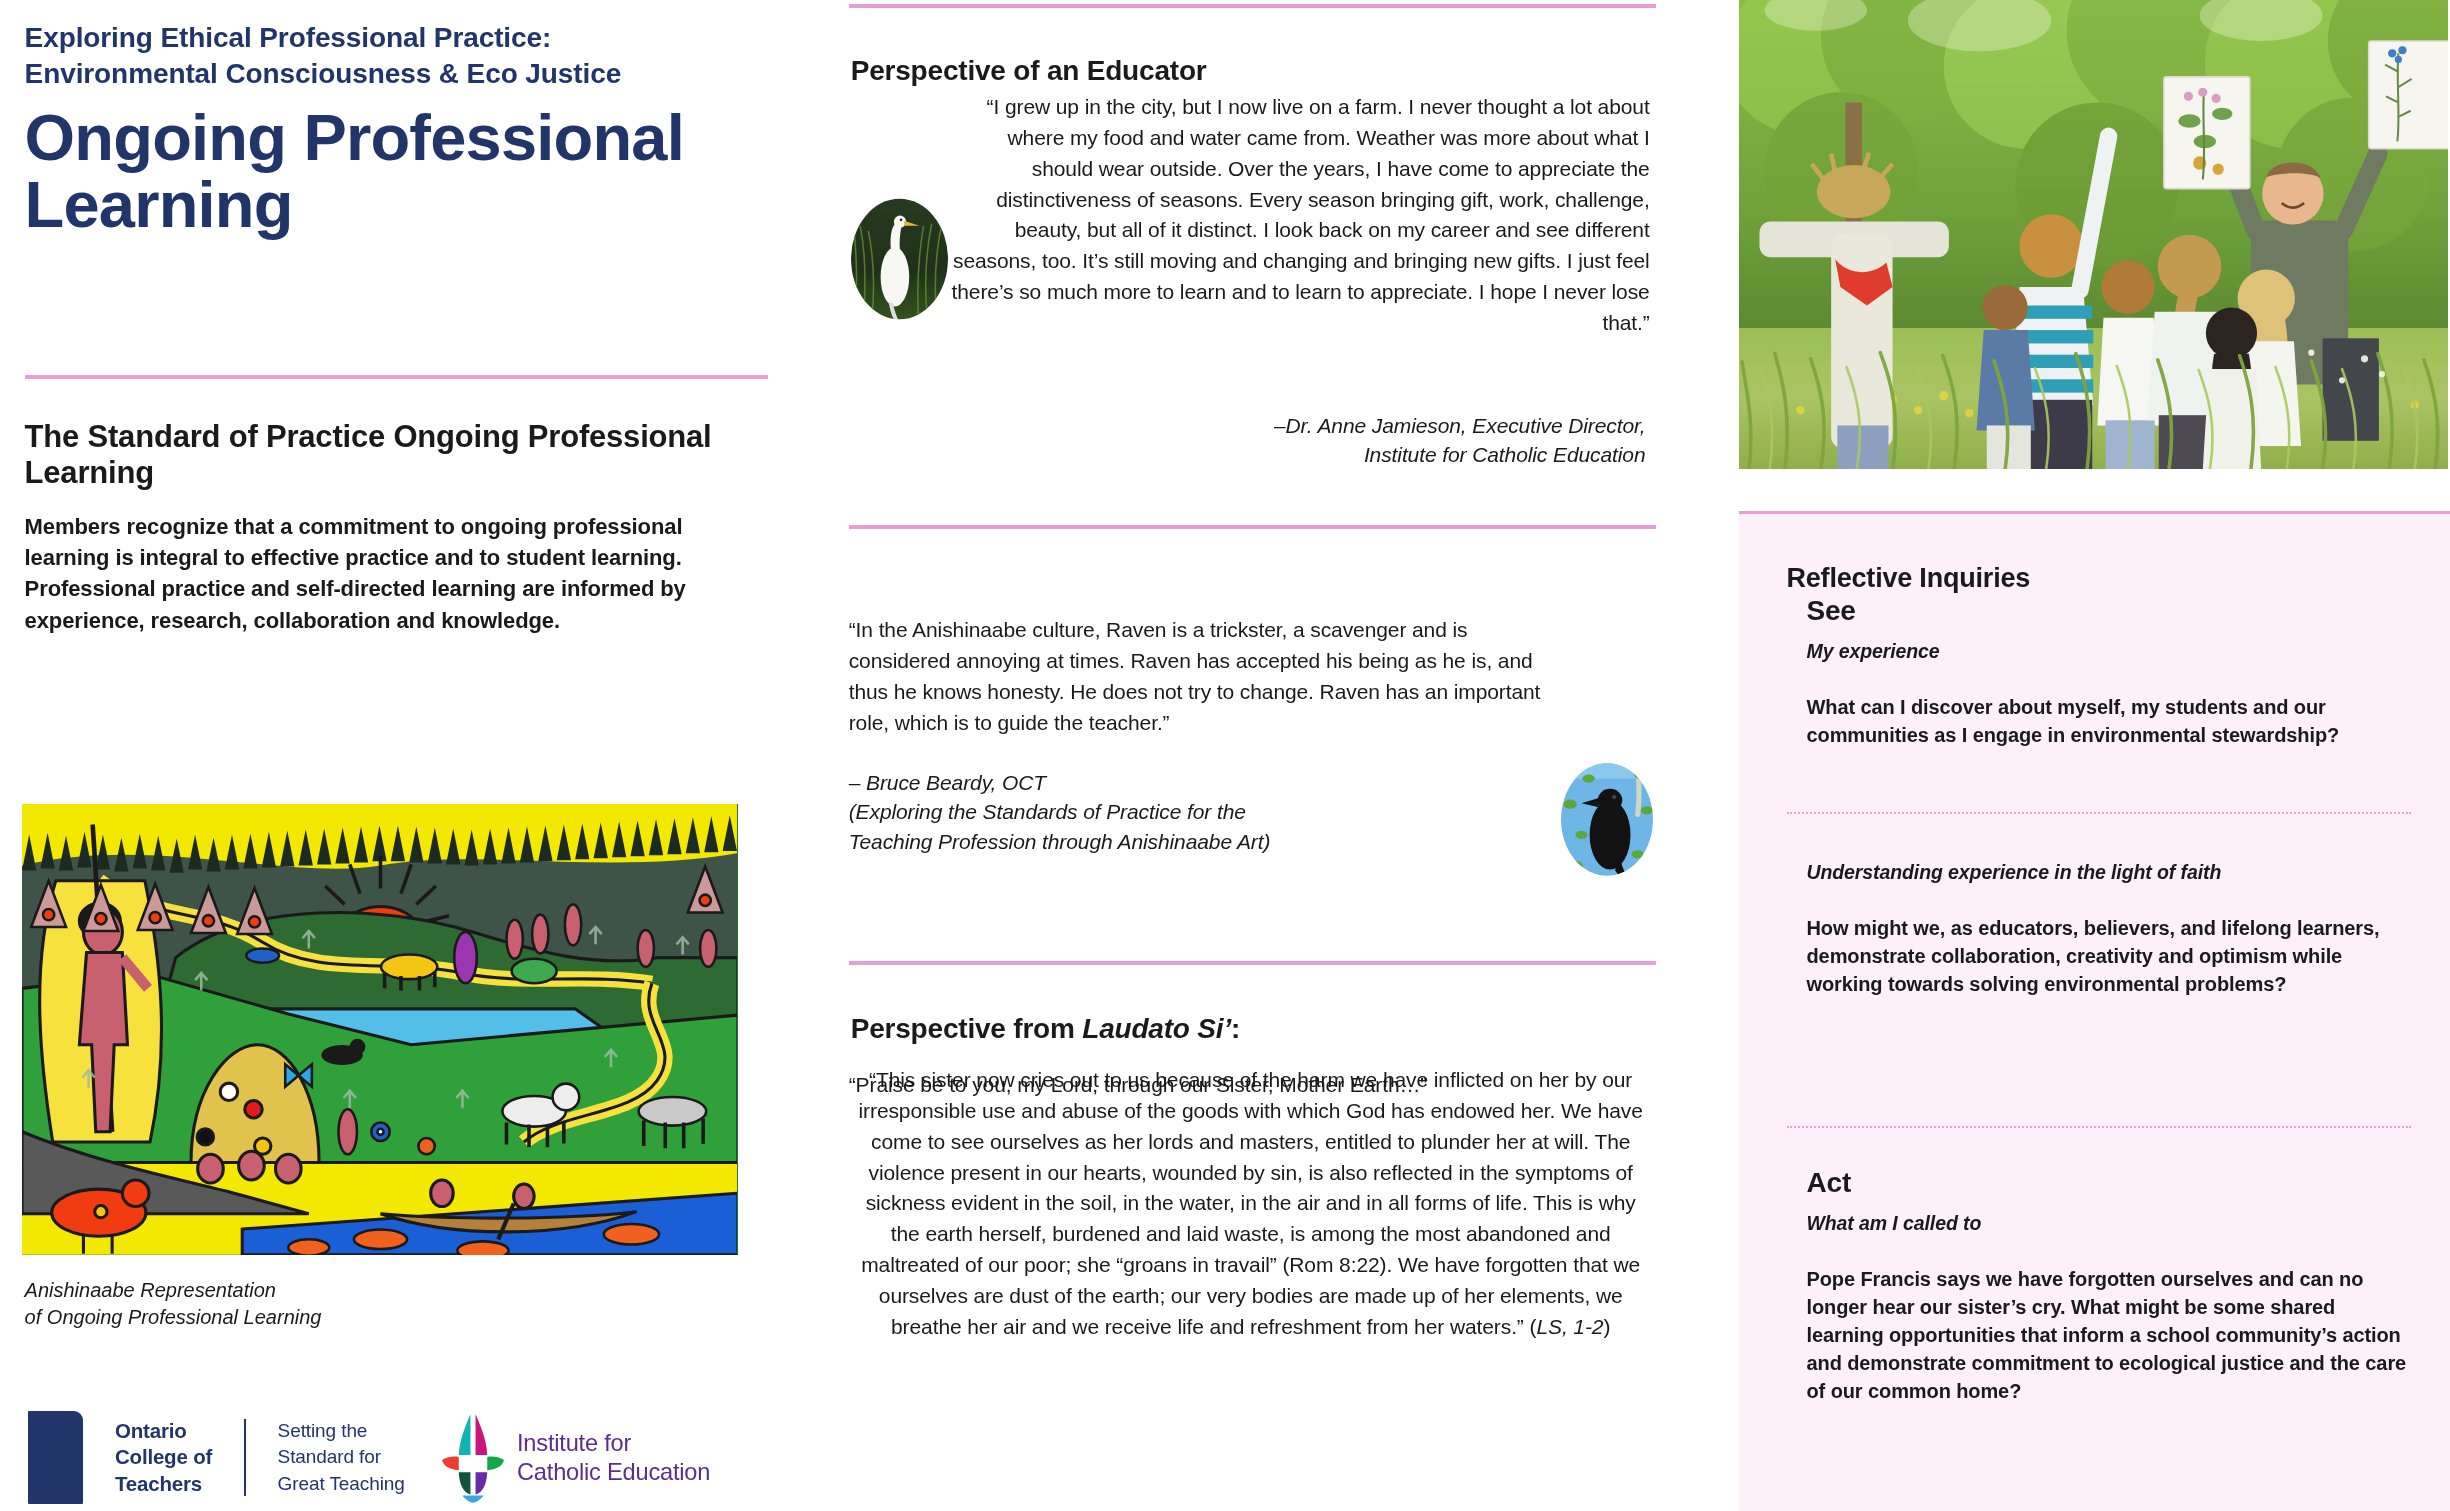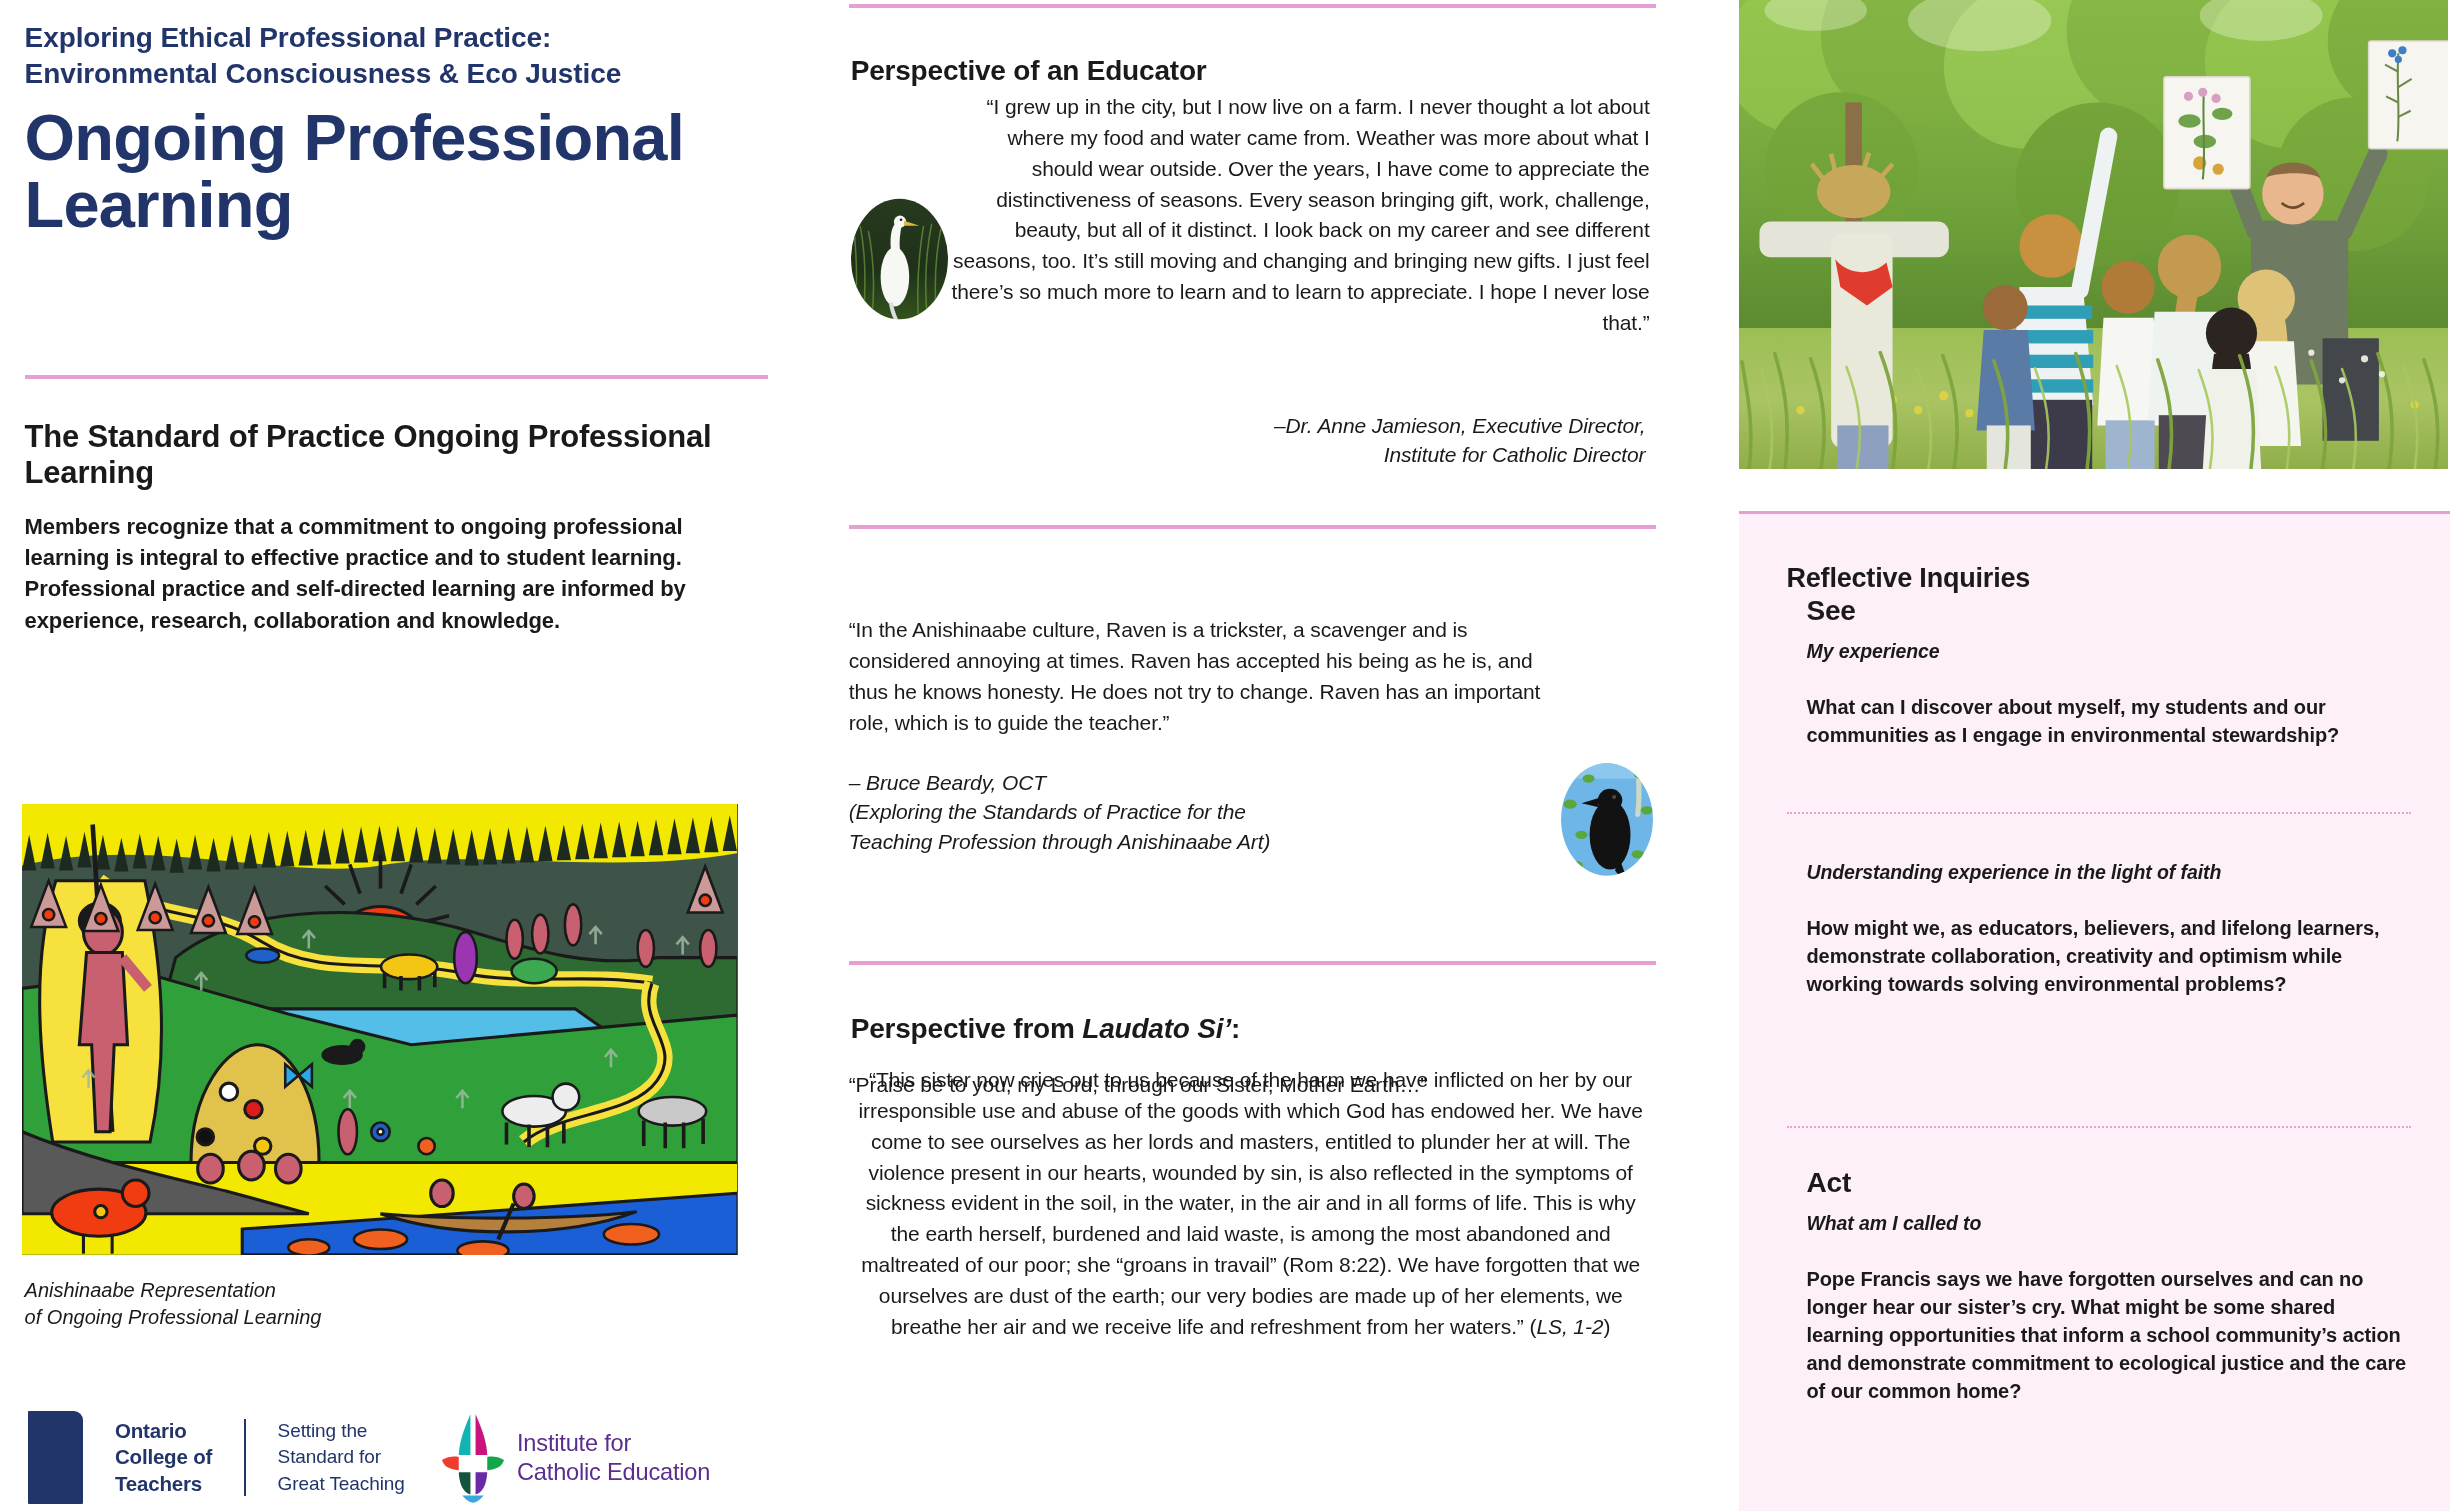--- a/index.html
+++ b/index.html
@@ -497,21 +497,21 @@
                 <path d="M160,430 C164,400 160,378 154,362"></path>
             </g>
           </g>
         </svg>
       </div>
       <span>“I grew up in the city, but I now live on a farm. I never thought a lot about where my food and water came from. Weather was more about what I should wear outside. Over the years, I have come to appreciate the distinctiveness of seasons. Every season bringing gift, work, challenge, beauty, but all of it distinct. I look back on my career and see different seasons, too. It’s still moving and changing and bringing new gifts. I just feel there’s so much more to learn and to learn to appreciate. I hope I never lose that.”</span>
     </div>
 
     <div class="attrib" style="left:195px; top:411px; width:610px; text-align:right;">
       <span>–Dr. Anne Jamieson, Executive Director,</span><br>
-      <span>Institute for Catholic Director</span>
+      <span>Institute for Catholic Education</span>
     </div>
 
     <div class="rule rule-mid" style="top:525px;"></div>
 
 
     <div class="quote" style="left:8.2px; top:615px; width:804px; text-align:left;">
       <div class="oval-photo shape-right" style="position:relative; float:right; width:92px; height:205px; margin:102px 0 0 12.3px;">
         <svg viewBox="0 0 180 400" width="92" height="205">
           <defs>
             <clipPath id="rclip">

